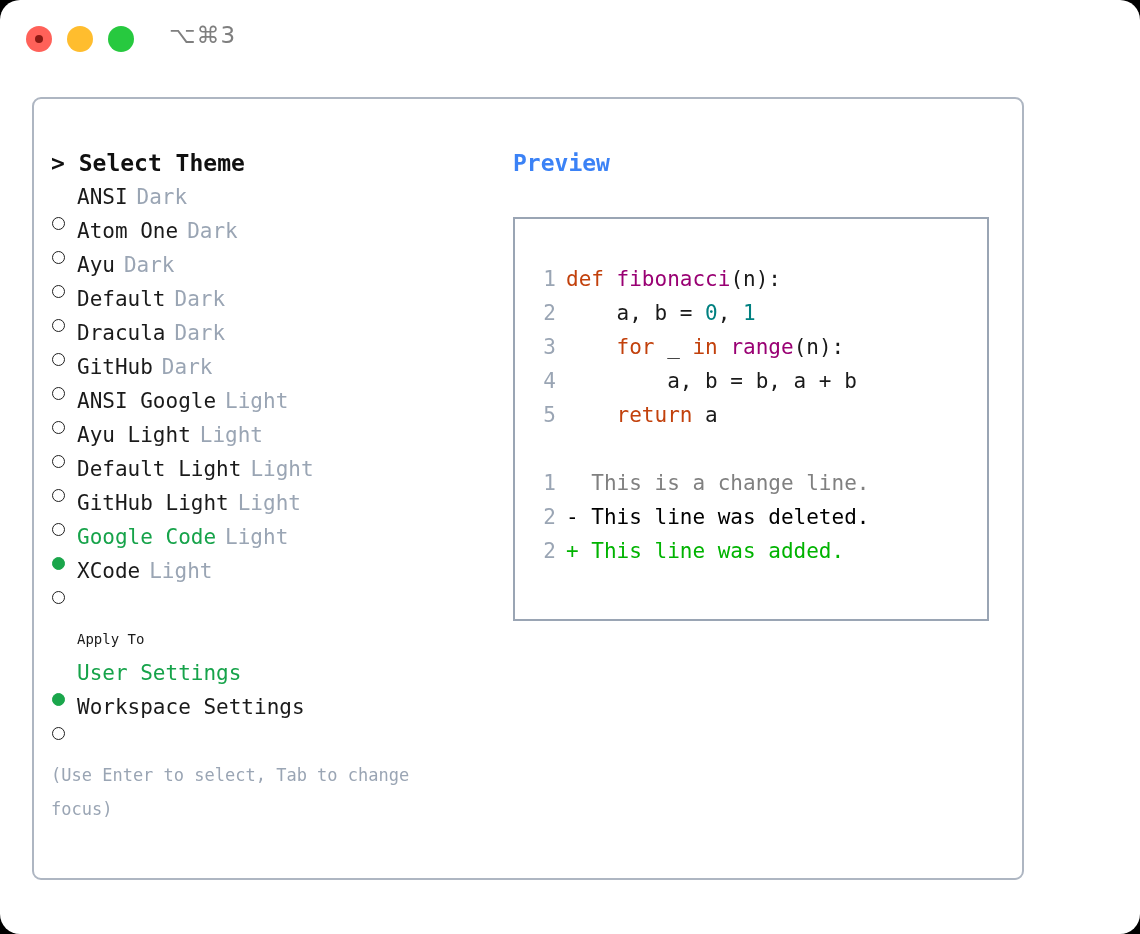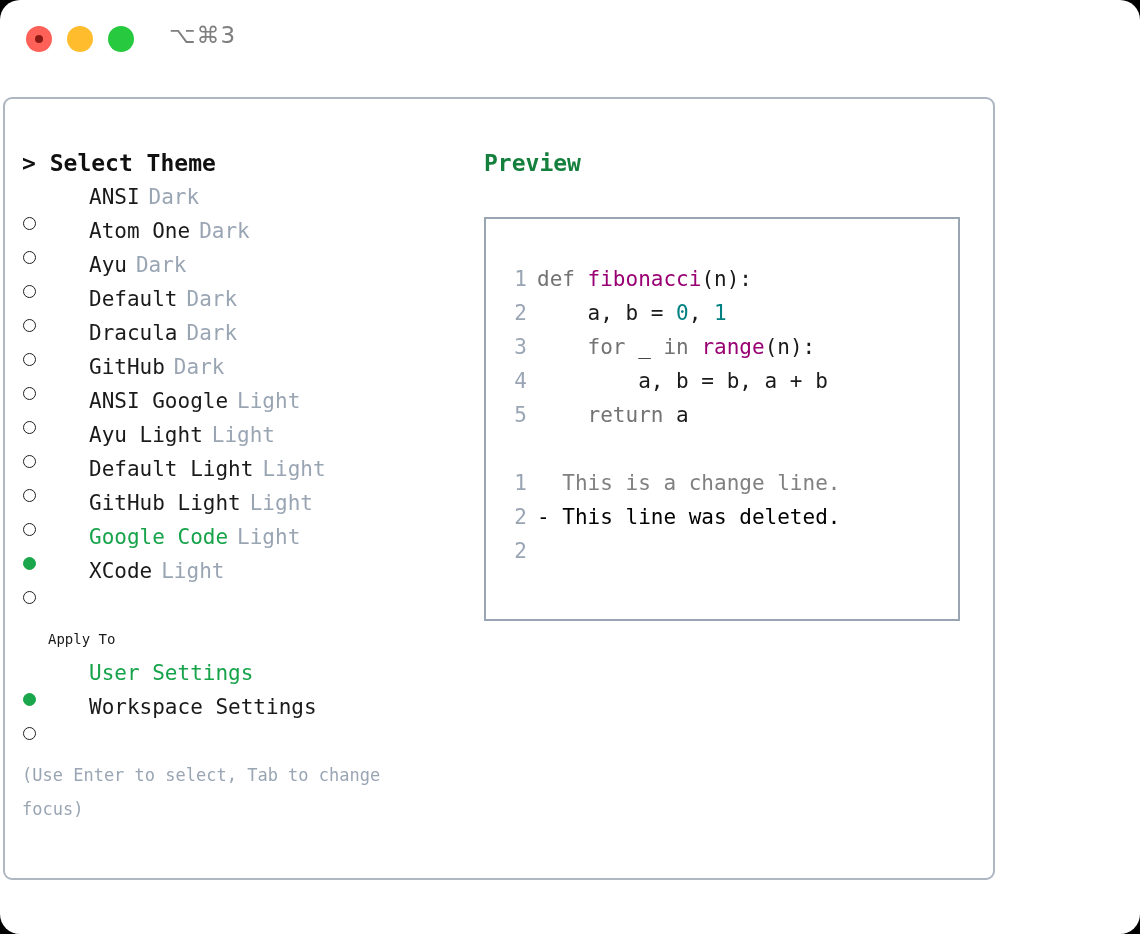--- a/index.html
+++ b/index.html
@@ -57,21 +57,21 @@
     font-size: 23px;
     color: #7f7f7f;
     font-family: "DejaVu Sans", sans-serif;
     letter-spacing: 1px;
     white-space: nowrap;
   }
 
   
   .panel {
     position: absolute;
-    left: 3px;
+    left: 32px;
     top: 97px;
     width: 992px;
     height: 783px;
     border: 2px solid #aeb6c2;
     border-radius: 9px;
     box-sizing: border-box;
     background: #ffffff;
   }
 
   
@@ -122,21 +122,20 @@
   .marker.unselected .marker-dot {
     border: 1.8px solid #1f1f1f;
     background: transparent;
   }
   .marker.selected .marker-dot {
     background: #1aa64b;
     border: 1.8px solid #1aa64b;
   }
   .opt-label {
     color: #1a1a1a;
-    margin-left: 41px;
   }
   .opt-row.selected .opt-label {
     color: #16a34a;
   }
   .opt-suffix {
     color: #9aa5b4;
     margin-left: 9px;
   }
 
   .apply-block {
@@ -161,21 +160,21 @@
   
   .right-col {
     position: absolute;
     left: 479px;
     top: 47px;
     width: 490px;
   }
   .preview-title {
     font-size: 23px;
     font-weight: bold;
-    color: #15803d;
+    color: #3b82f6;
     line-height: 34px;
   }
   .preview-box {
     margin-top: 37px;
     width: 476px;
     height: 404px;
     border: 2px solid #9aa5b4;
     box-sizing: border-box;
     background: #ffffff;
     padding: 43px 0 0 0;
@@ -188,21 +187,21 @@
     padding-left: 15px;
   }
   .lineno {
     width: 26px;
     flex: 0 0 26px;
     text-align: right;
     color: #9aa5b4;
     margin-right: 10px;
   }
   .code-text { color: #1a1a1a; }
-  .tok-kw   { color: #737373; }
+  .tok-kw   { color: #c2410c; }
   .tok-fn   { color: #990073; }
   .tok-num  { color: #008080; }
   .tok-plain{ color: #1a1a1a; }
   .blank-line { height: 34px; }
   .diff-ctx { color: #808080; }
   .diff-del { color: #000000; }
   .diff-add { color: #00b300; }
 </style>
 </head>
 <body>
@@ -254,19 +253,19 @@
             <div class="code-line"><span class="lineno">1</span><span class="code-text"><span class="tok-kw">def </span><span class="tok-fn">fibonacci</span><span class="tok-plain">(n):</span></span></div>
             <div class="code-line"><span class="lineno">2</span><span class="code-text"><span class="tok-plain">    a, b = </span><span class="tok-num">0</span><span class="tok-plain">, </span><span class="tok-num">1</span></span></div>
             <div class="code-line"><span class="lineno">3</span><span class="code-text"><span class="tok-plain">    </span><span class="tok-kw">for</span><span class="tok-plain"> _ </span><span class="tok-kw">in</span><span class="tok-plain"> </span><span class="tok-fn">range</span><span class="tok-plain">(n):</span></span></div>
             <div class="code-line"><span class="lineno">4</span><span class="code-text"><span class="tok-plain">        a, b = b, a + b</span></span></div>
             <div class="code-line"><span class="lineno">5</span><span class="code-text"><span class="tok-plain">    </span><span class="tok-kw">return</span><span class="tok-plain"> a</span></span></div>
           </div>
         <div class="blank-line"></div>
         <div id="diff-block">
             <div class="code-line"><span class="lineno">1</span><span class="diff-ctx">  This is a change line.</span></div>
             <div class="code-line"><span class="lineno">2</span><span class="diff-del">- This line was deleted.</span></div>
-            <div class="code-line"><span class="lineno">2</span></div>
+            <div class="code-line"><span class="lineno">2</span><span class="diff-add">+ This line was added.</span></div>
           </div>
       </div>
     </div>
 
   </div>
 </div>
 
 </body></html>

